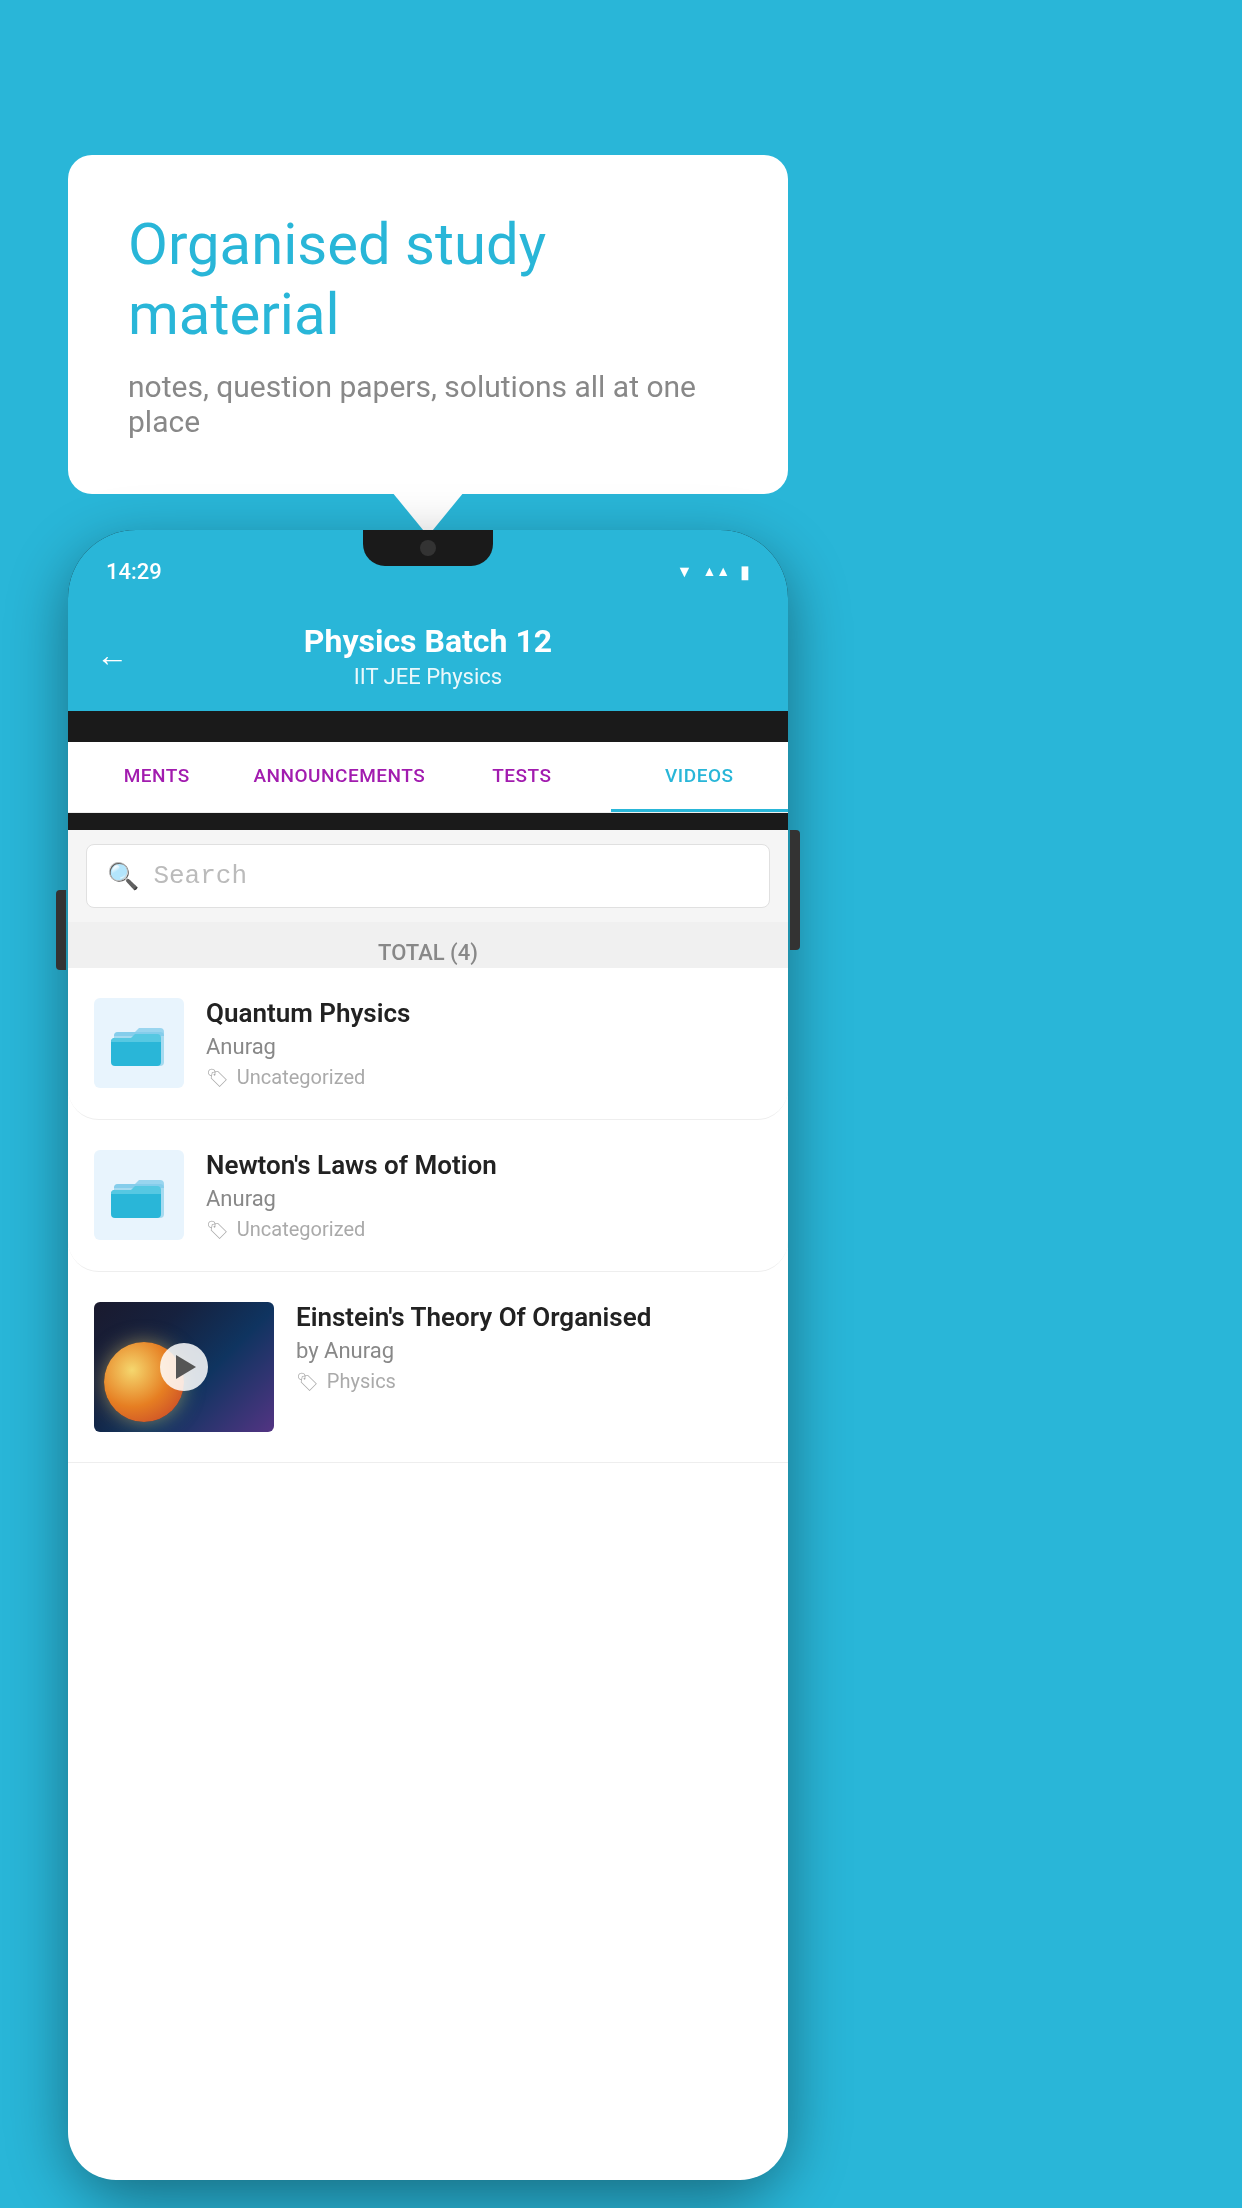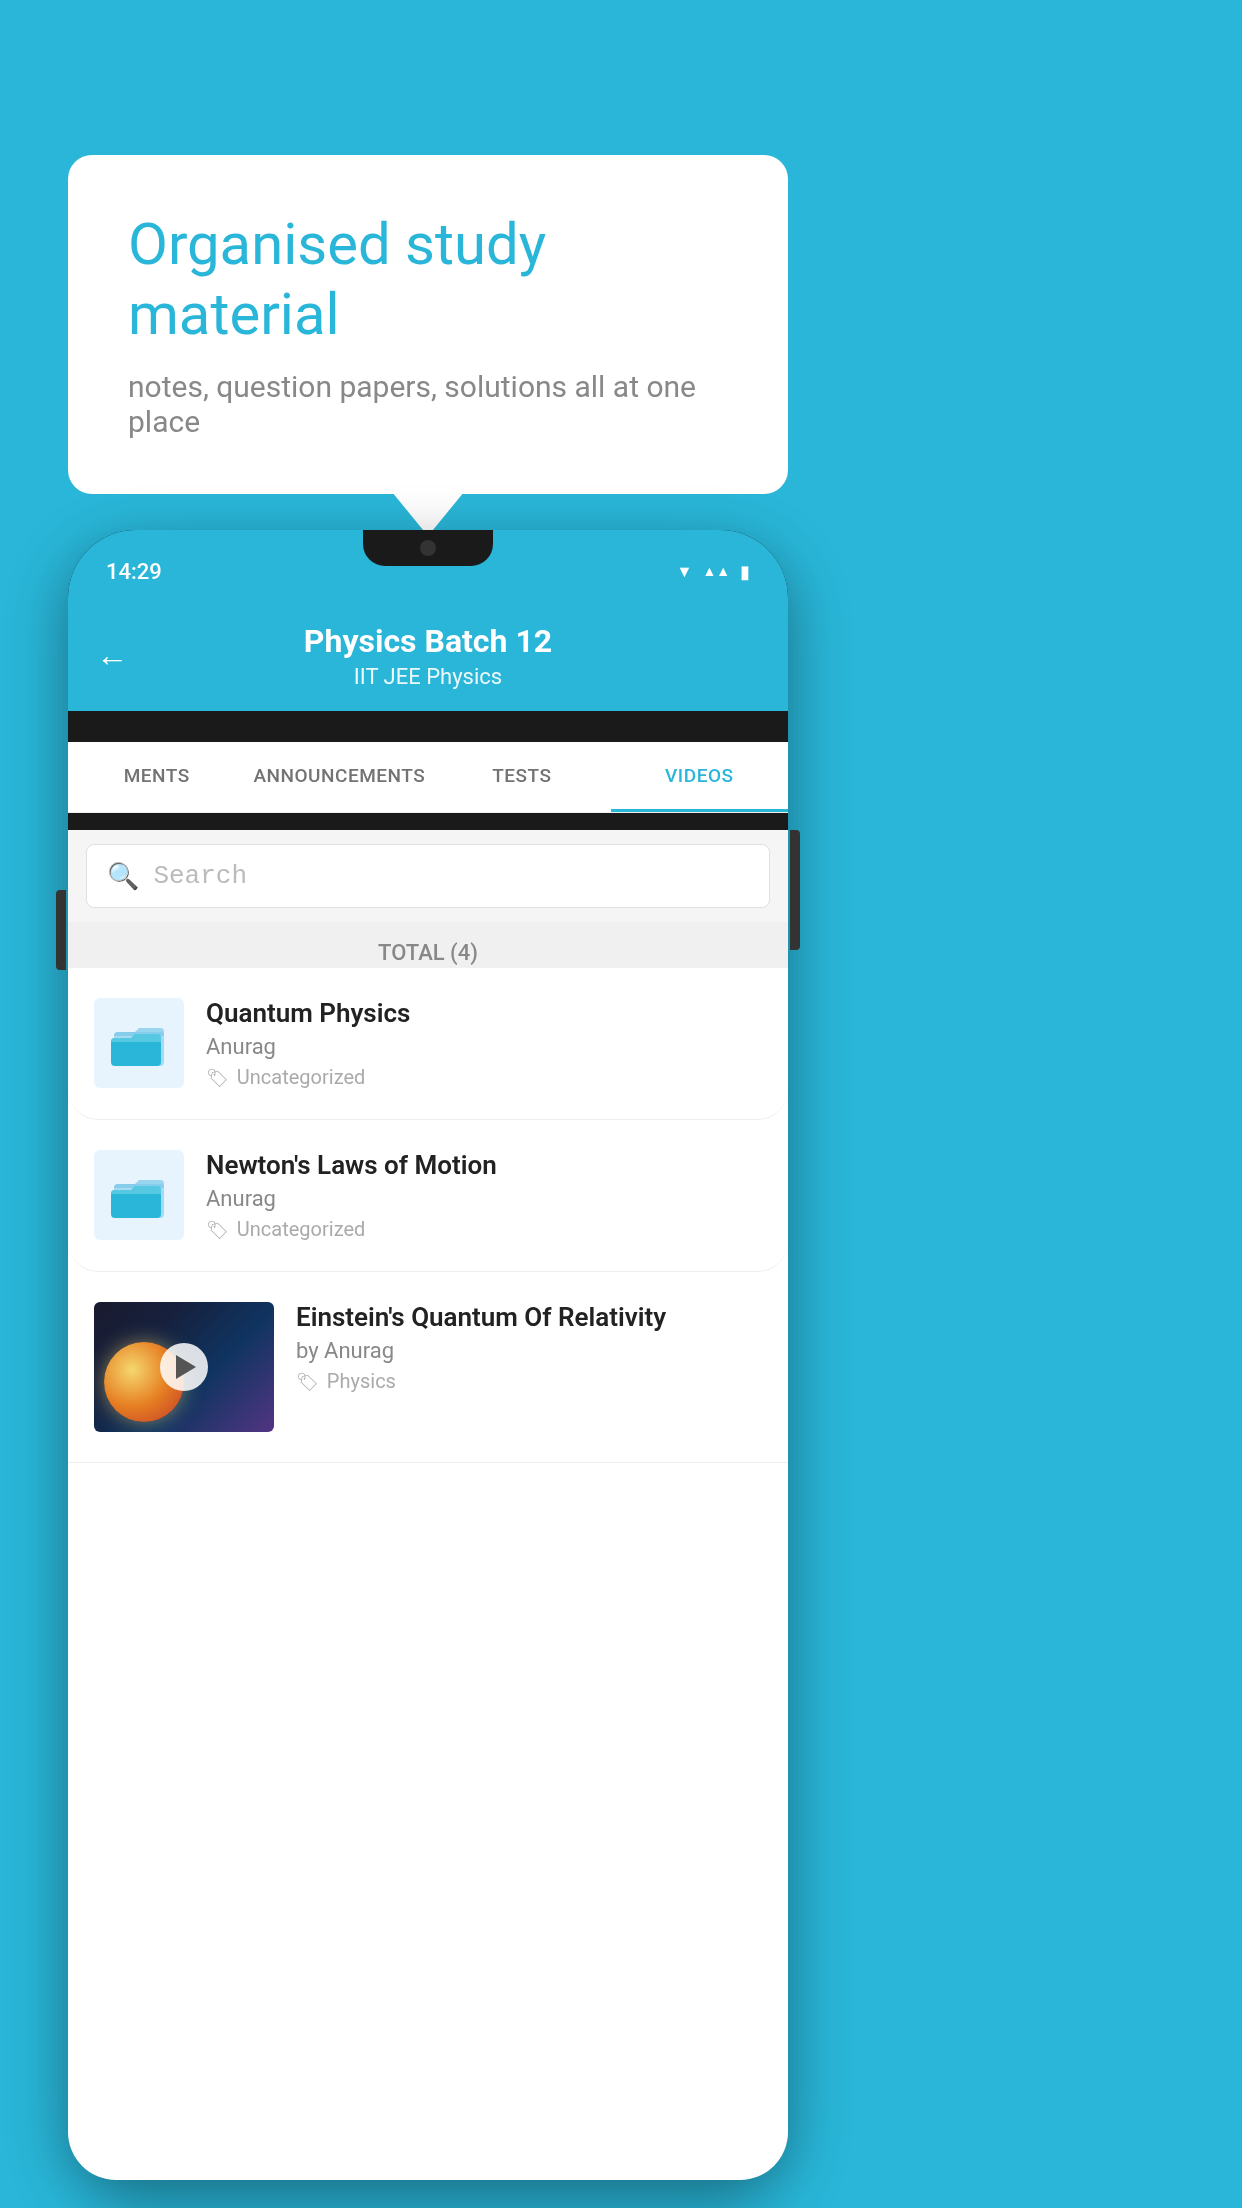--- a/index.html
+++ b/index.html
@@ -160,21 +160,21 @@
       border-bottom: 1px solid #eee;
       overflow: hidden;
     }
 
     .tab-item {
       flex: 1;
       text-align: center;
       padding: 22px 8px;
       font-size: 19px;
       font-weight: 500;
-      color: #737373;
+      color: #a21caf;
       cursor: pointer;
       letter-spacing: 0.5px;
     }
 
     .tab-item.active {
       color: #29B6D8;
       border-bottom: 3px solid #29B6D8;
     }
 
     
@@ -475,21 +475,21 @@
     </div>
 
     <div class="video-item-thumb">
       <div class="video-real-thumb">
         <div class="planet-decoration"></div>
         <div class="play-btn">
           <div class="play-triangle"></div>
         </div>
       </div>
       <div class="video-info">
-        <div class="video-title">Einstein's Quantum Of Relativity</div>
+        <div class="video-title">Einstein's Theory Of Organised</div>
         <div class="video-author">by Anurag</div>
         <div class="video-tag">
           <span style="font-size:18px;">🏷</span>
           <span>Physics</span>
         </div>
       </div>
     </div>
 
   </div>
 </div>

